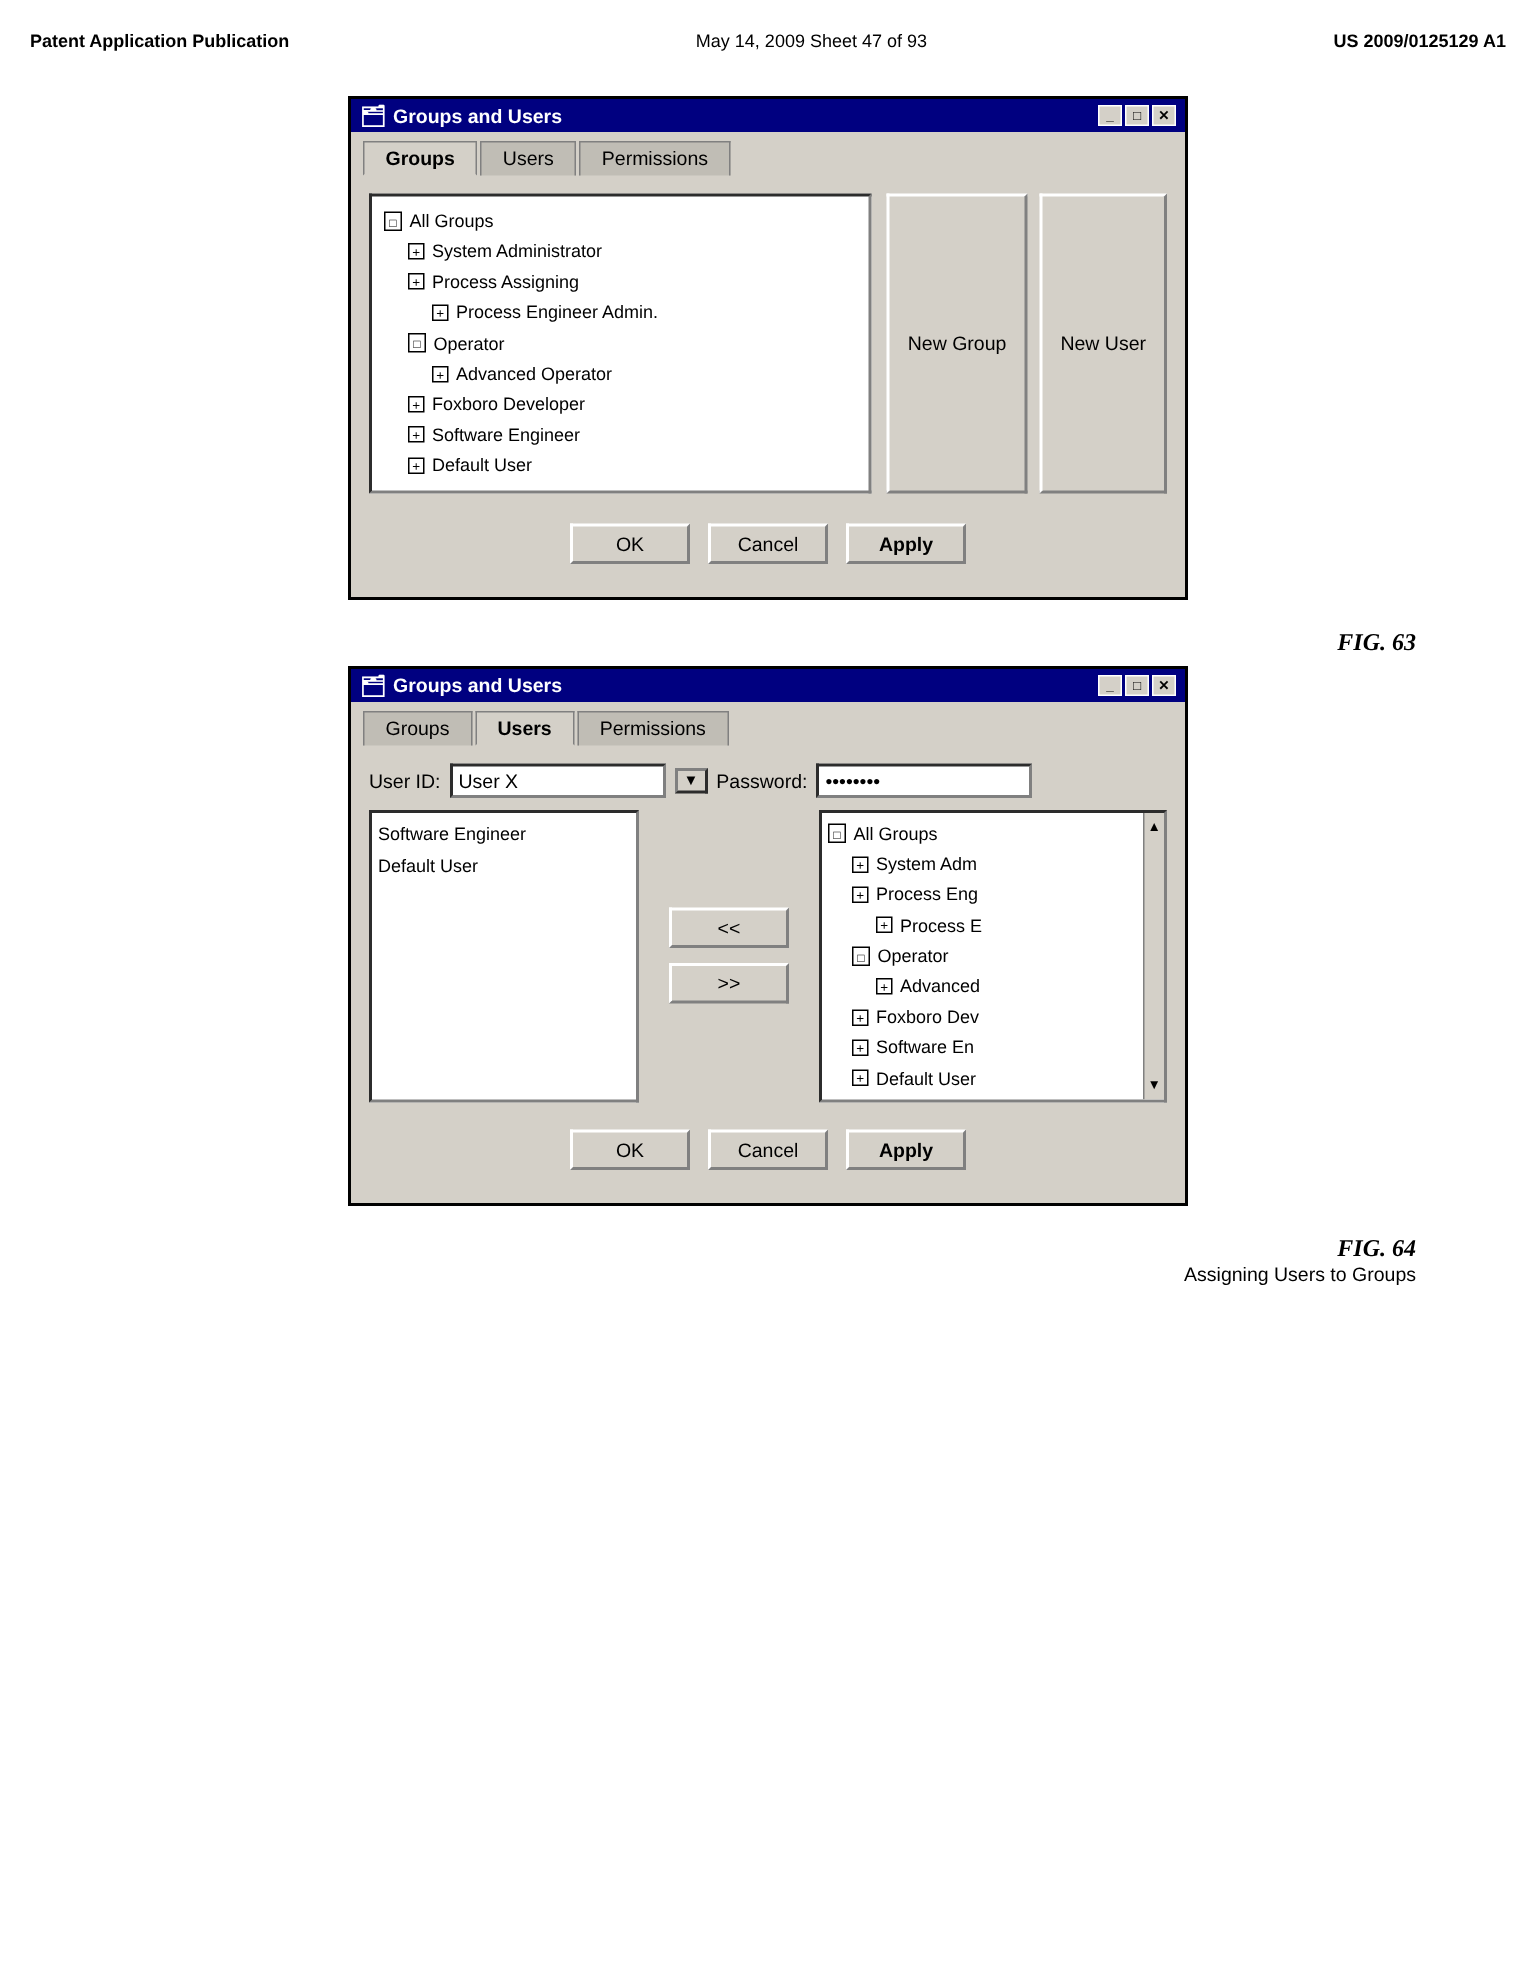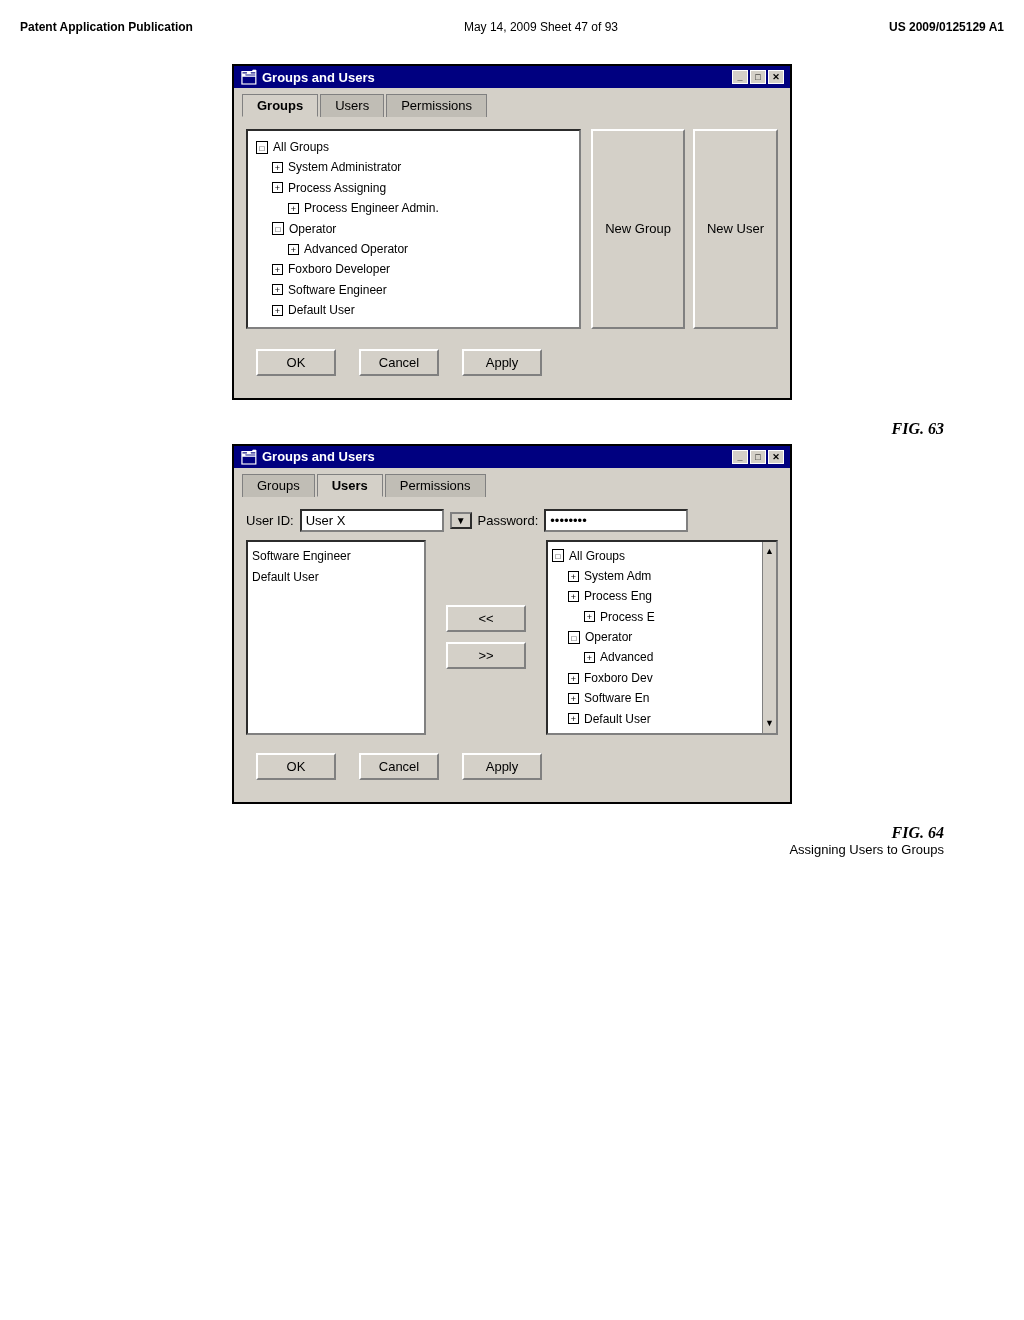--- a/index.html
+++ b/index.html
@@ -128,26 +128,27 @@
     .win-btn {
       background: #d4d0c8;
       border: 2px solid;
       border-color: #fff #808080 #808080 #fff;
       padding: 4px 12px;
       cursor: pointer;
       font-size: 13px;
       min-width: 80px;
       text-align: center;
     }
-    .win-btn.bold-btn { font-weight: normal; }
+    .win-btn.bold-btn { font-weight: bold; }
 
     
     .bottom-buttons {
       display: flex;
-      gap: 23px;
+      justify-content: center;
+      gap: 12px;
       padding: 10px;
     }
 
     
     .content-area {
       display: flex;
       gap: 0;
       margin-bottom: 10px;
     }
 

